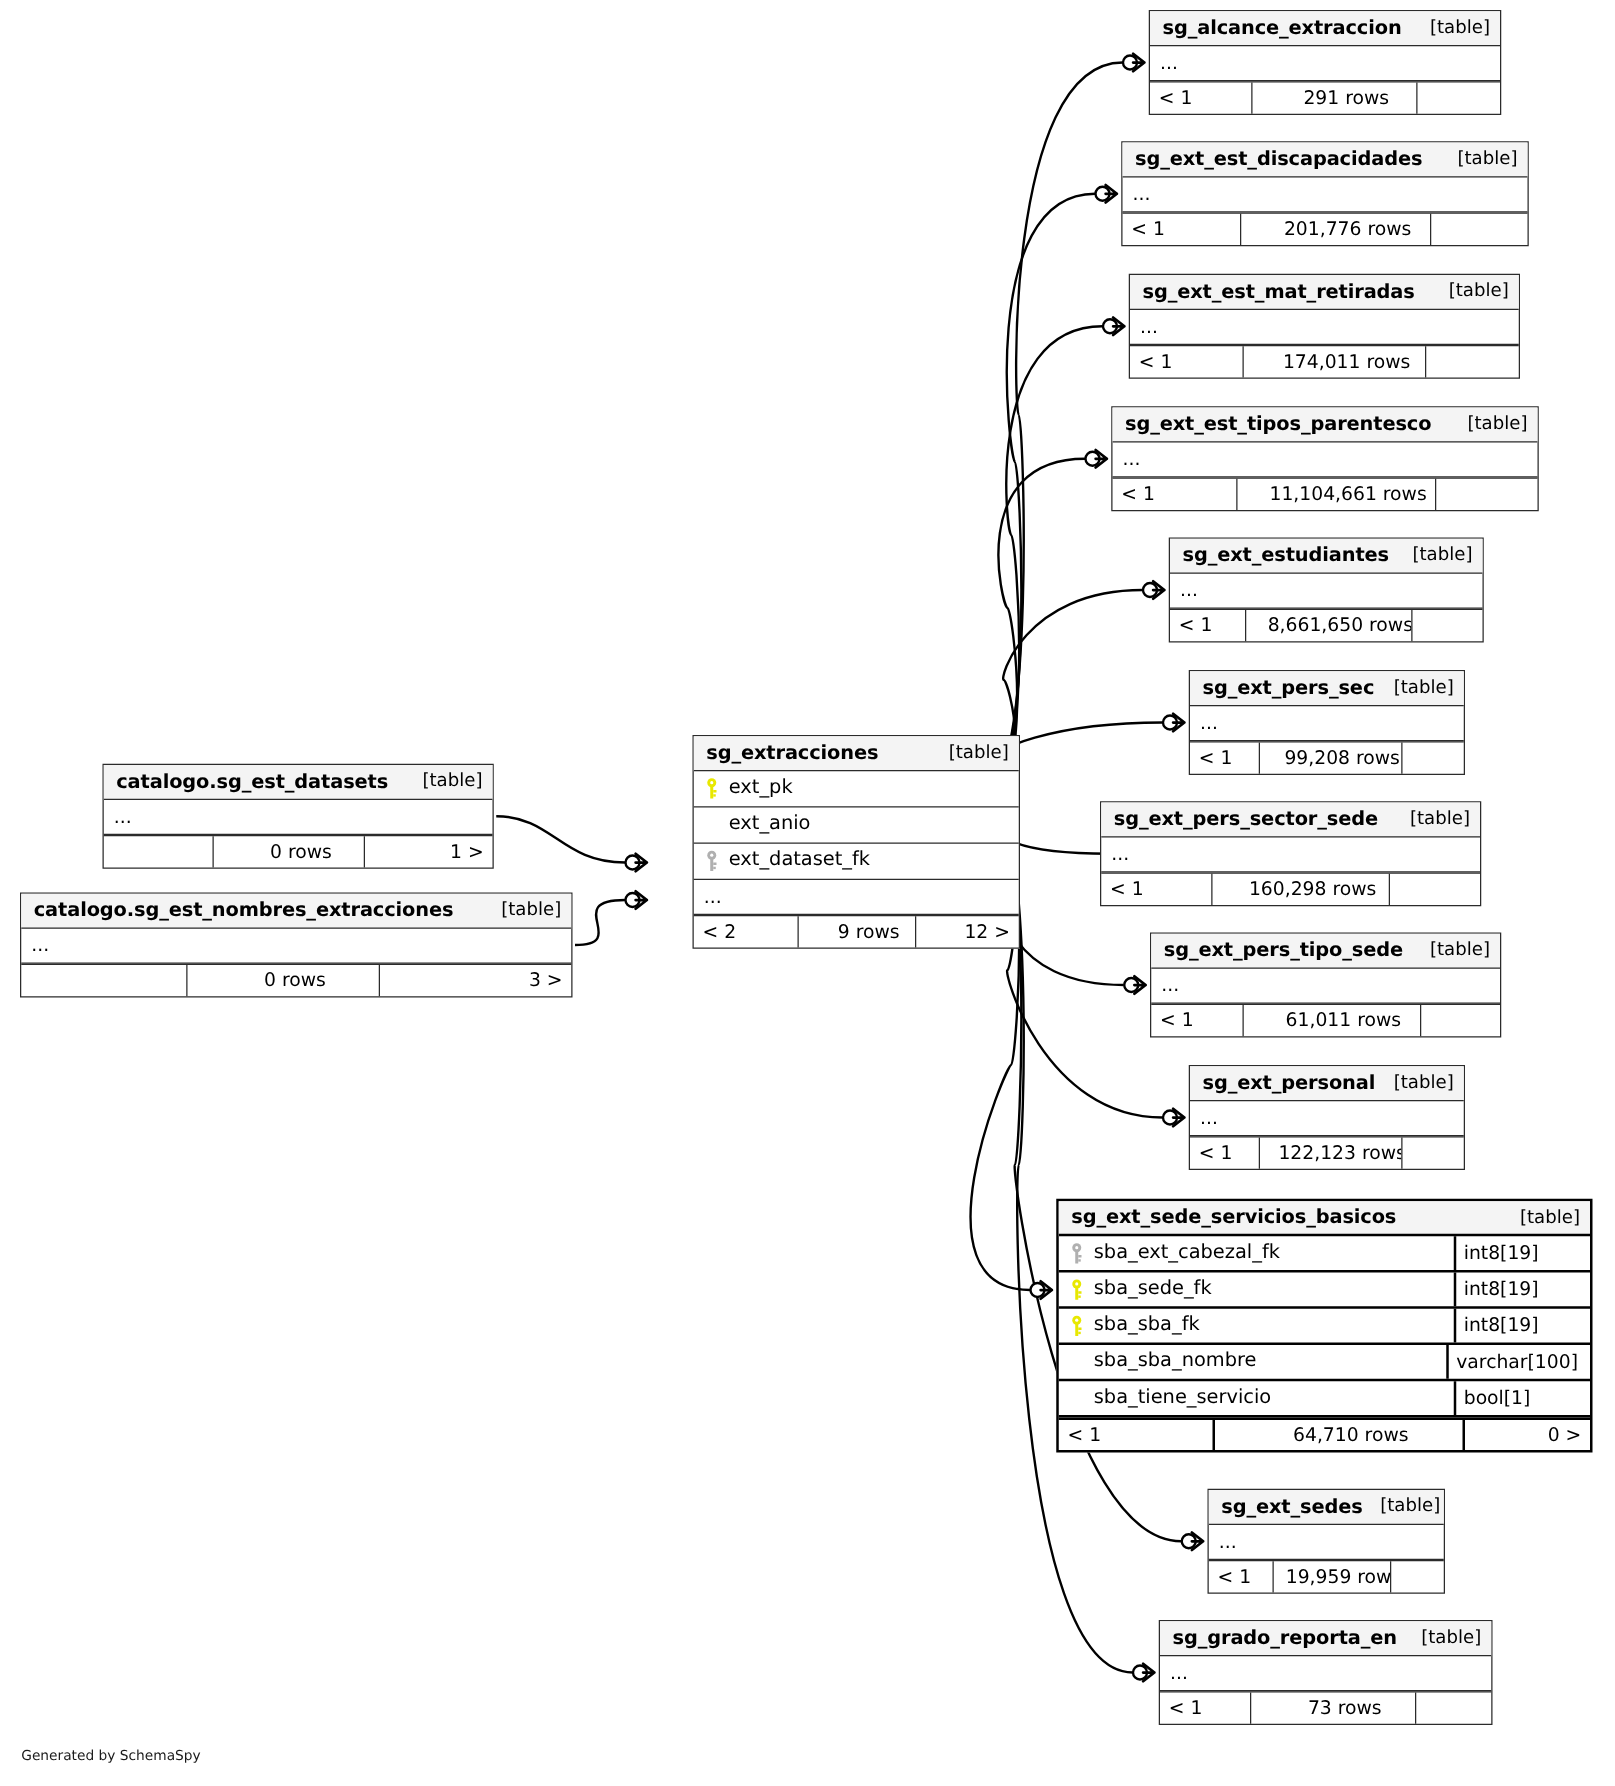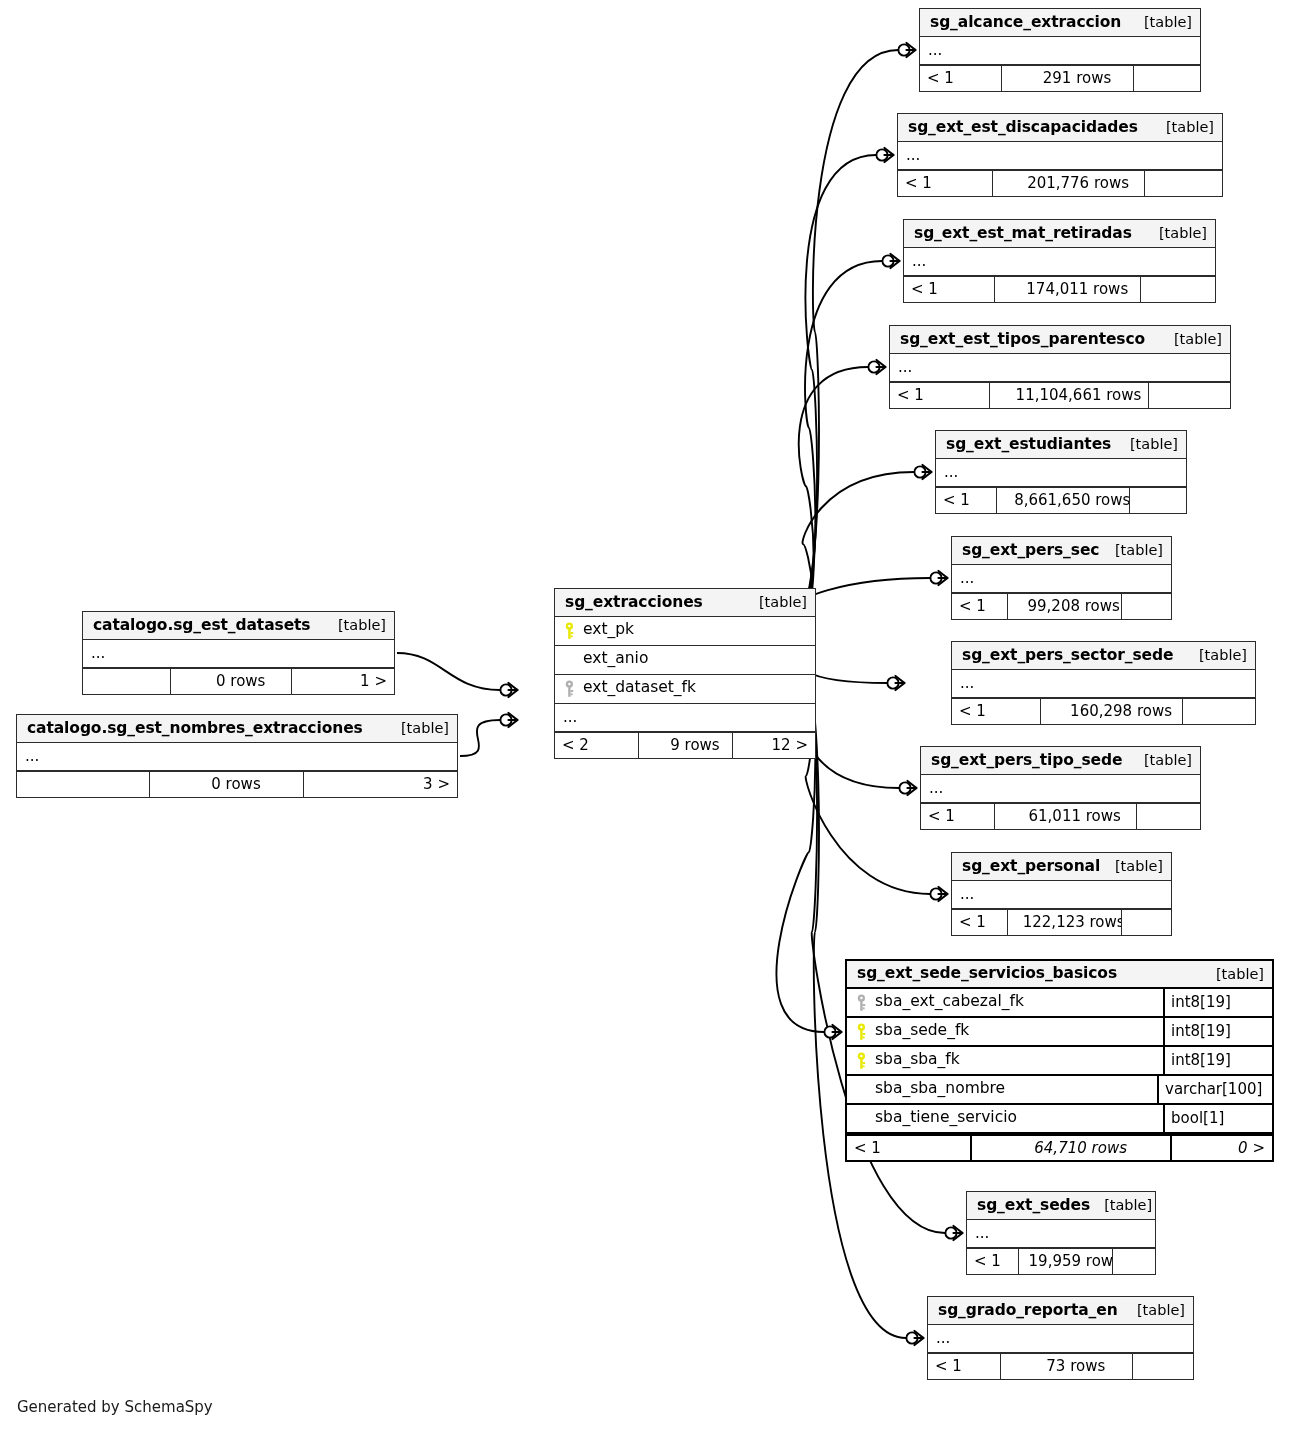--- a/index.html
+++ b/index.html
@@ -122,26 +122,26 @@
     font-size: 15px;
     box-sizing: border-box;
     padding: 0 7px;
     overflow: hidden;
     white-space: nowrap;
   }
   .fcell.left   { justify-content: flex-start; }
   .fcell.center { justify-content: center; }
   .fcell.right  { justify-content: flex-end; }
   .fcell + .fcell { border-left: 1.6px solid #2b2b2b; padding-left: 26px; }
-  .tbl.thick .fcell + .fcell { border-left-width: 2.2px; border-left-color:#000;font-style:italic; }
+  .tbl.thick .fcell + .fcell { border-left-width: 2.2px; border-left-color:#000; }
   #footnote {
     position: absolute;
     left: 17px;
     top: 1398px;
-    font-size: 15px;
+    font-size: 11px;
     color: #1a1a1a;
     z-index: 3;
     white-space: nowrap;
   }
 </style>
 </head>
 <body>
 
 <div id="canvas">
 
@@ -293,21 +293,21 @@
           <span class="tbl-name">sg_ext_pers_sec</span>
           <span class="tbl-kind">[table]</span>
         </div>
         <div class="row row-ellipsis">...</div>
         <div class="footer-row">
           <span class="fcell left" style="width:25%">&lt; 1</span>
           <span class="fcell center" style="width:52%">99,208 rows</span>
           <span class="fcell right" style="width:23%"></span>
         </div>
       </div>
-      <div class="tbl" style="left: 951px; top: 641px; width: 305px;">
+      <div class="tbl" style="left: 880px; top: 641px; width: 305px;">
         <div class="tbl-head">
           <span class="tbl-name">sg_ext_pers_sector_sede</span>
           <span class="tbl-kind">[table]</span>
         </div>
         <div class="row row-ellipsis">...</div>
         <div class="footer-row">
           <span class="fcell left" style="width:28.999999999999996%">&lt; 1</span>
           <span class="fcell center" style="width:47%">160,298 rows</span>
           <span class="fcell right" style="width:24%"></span>
         </div>

